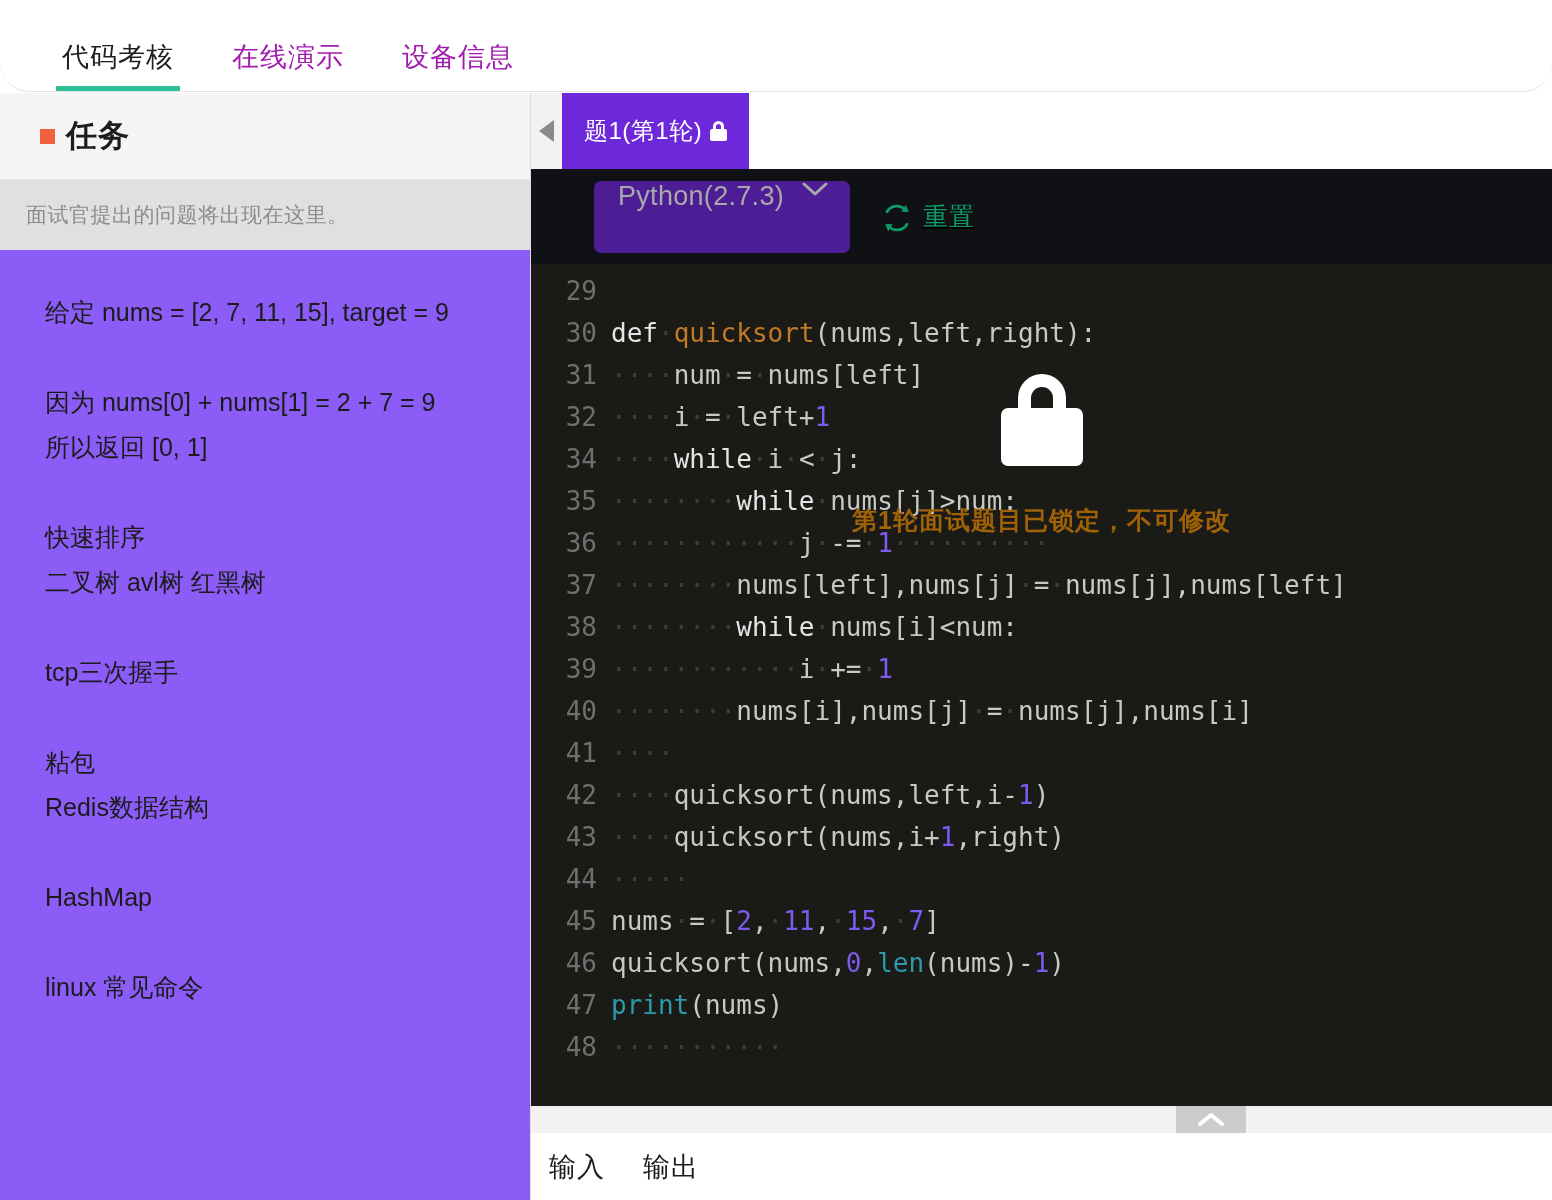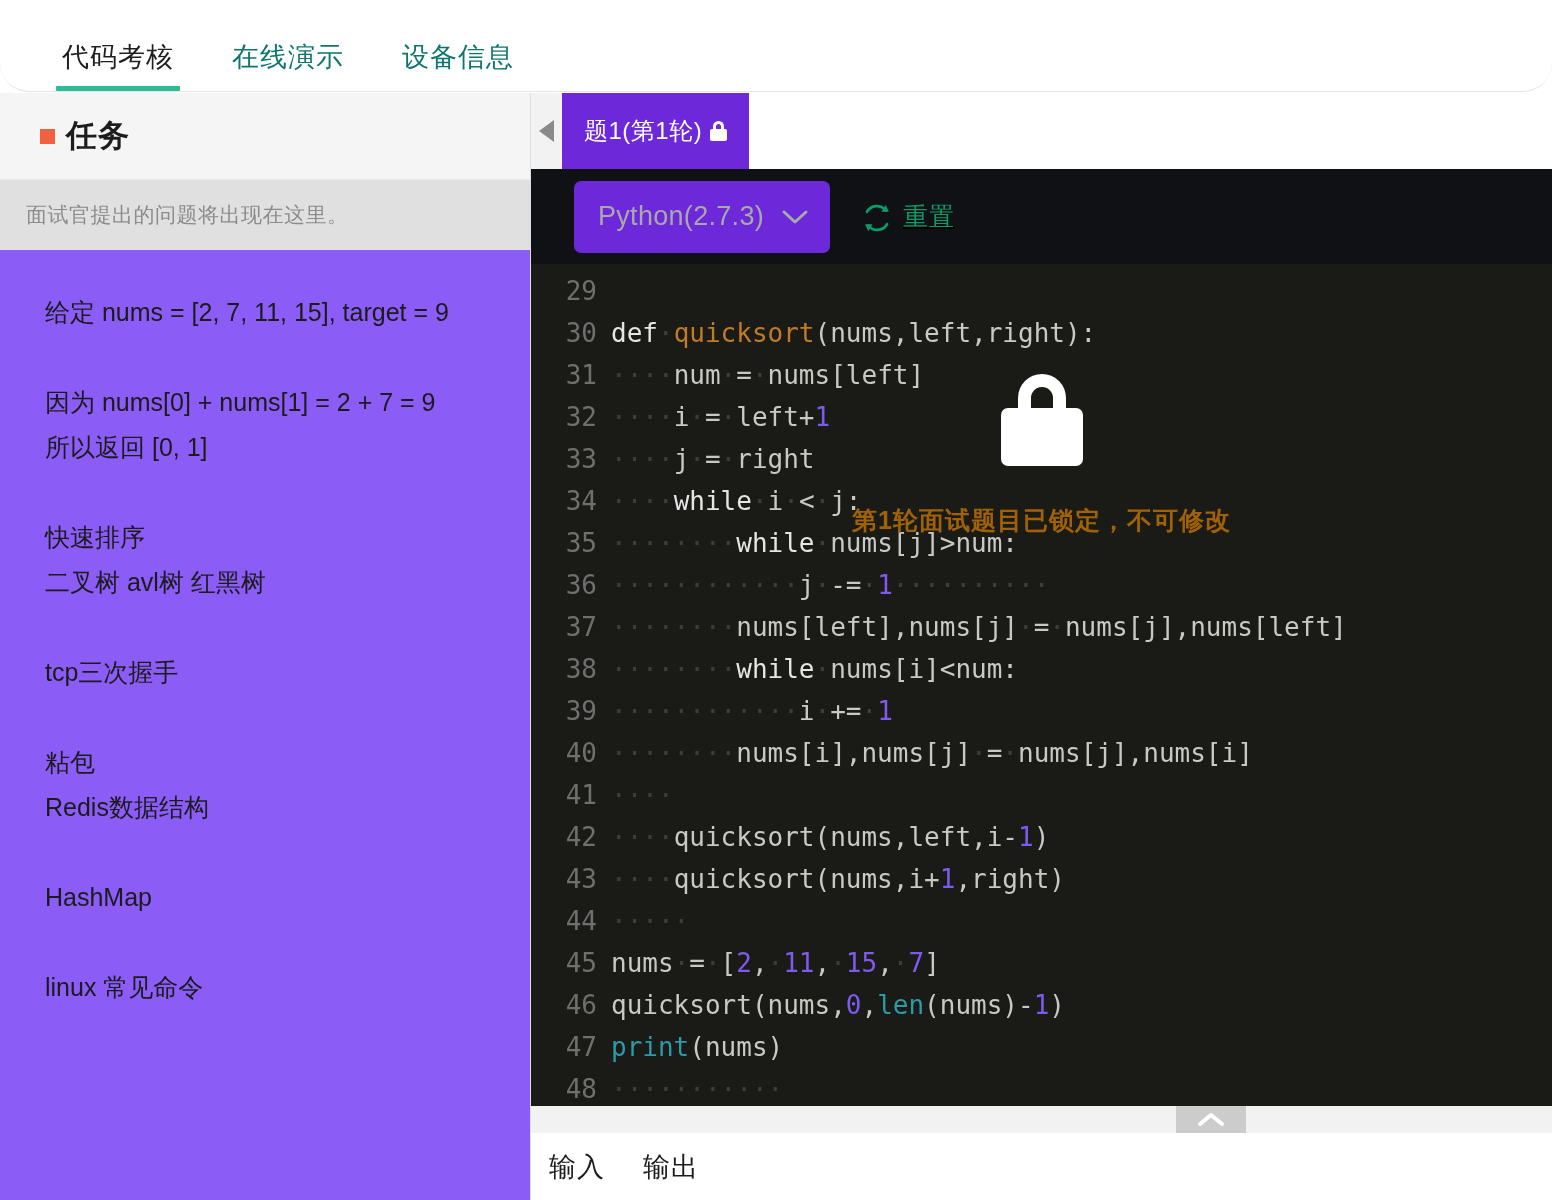--- a/index.html
+++ b/index.html
@@ -11,21 +11,21 @@
   }
   #app { position: relative; width: 1552px; height: 1200px; }
 
   
   .topbar {
     position: absolute; left: 0; top: 0; width: 1552px; height: 92px;
     background: #ffffff; border-bottom: 1px solid #e4e4e4;
     display: flex; align-items: flex-end; padding-left: 62px; border-radius: 29px;
   }
   .top-tab {
-    position: relative; font-size: 27px; color: #0f766e;
+    position: relative; font-size: 27px; color: #a21caf;
     padding: 0 0 20px 0; margin-right: 58px; cursor: pointer;
     letter-spacing: 1px; line-height: 1;
   }
   .top-tab.active { color: #1f1f1f; }
   .top-tab.active::after {
     content: ""; position: absolute; left: -6px; right: -6px; bottom: 0;
     height: 5px; background: #2dbd96; border-radius: 1px;
   }
 
   
@@ -81,23 +81,23 @@
   .lock-mini .body {
     position: absolute; left: 0; bottom: 0; width: 17px; height: 12px;
     background: #fff; border-radius: 2px;
   }
 
   .toolbar {
     height: 95px; background: #0f1115; display: flex; align-items: center;
     padding-left: 43px; gap: 32px;
   }
   .lang-select {
-    background: #6d28d9; border-radius: 7px; height: 72px;
-    display: flex; align-items: center; gap: 18px;
-    padding: 0 22px 0 24px; cursor: pointer;
+    background: #4c1d95; border-radius: 7px; height: 72px;
+    display: flex; gap: 18px;
+    padding: 0 22px 0 24px; cursor: pointer; margin-left: 20px;
   }
   .lang-select .label { font-size: 27px; color: #a9a9a9; letter-spacing: 0.3px; }
   .reset-btn {
     display: flex; align-items: flex-end; gap: 11px; cursor: pointer; text-decoration: underline;
   }
   .reset-btn .label { font-size: 25px; color: #0d9b68; letter-spacing: 1px; }
 
   
   .code-area {
     position: relative; height: 842px; background: #1a1a16;
@@ -218,21 +218,20 @@
         <span class="label">重置</span>
       </div>
     </div>
 
     <div class="code-area">
       <div id="code-lines">
           <div class="code-line"><span class="ln">29</span><span class="code-text"></span></div>
           <div class="code-line"><span class="ln">30</span><span class="code-text"><span class="tk-kw">def</span><span class="tk-ws">·</span><span class="tk-fn">quicksort</span><span class="code-text">(nums,left,right):</span></span></div>
           <div class="code-line"><span class="ln">31</span><span class="code-text"><span class="tk-ws">····</span><span class="code-text">num</span><span class="tk-ws">·</span><span class="code-text">=</span><span class="tk-ws">·</span><span class="code-text">nums[left]</span></span></div>
           <div class="code-line"><span class="ln">32</span><span class="code-text"><span class="tk-ws">····</span><span class="code-text">i</span><span class="tk-ws">·</span><span class="code-text">=</span><span class="tk-ws">·</span><span class="code-text">left+</span><span class="tk-num">1</span></span></div>
-          <div class="code-line"><span class="ln">33</span><span class="code-text"><span class="tk-ws">····</span><span class="code-text">j</span><span class="tk-ws">·</span><span class="code-text">=</span><span class="tk-ws">·</span><span class="code-text">right</span></span></div>
           <div class="code-line"><span class="ln">34</span><span class="code-text"><span class="tk-ws">····</span><span class="tk-kw">while</span><span class="tk-ws">·</span><span class="code-text">i</span><span class="tk-ws">·</span><span class="code-text">&lt;</span><span class="tk-ws">·</span><span class="code-text">j:</span></span></div>
           <div class="code-line"><span class="ln">35</span><span class="code-text"><span class="tk-ws">········</span><span class="tk-kw">while</span><span class="tk-ws">·</span><span class="code-text">nums[j]&gt;num:</span></span></div>
           <div class="code-line"><span class="ln">36</span><span class="code-text"><span class="tk-ws">············</span><span class="code-text">j</span><span class="tk-ws">·</span><span class="code-text">-=</span><span class="tk-ws">·</span><span class="tk-num">1</span><span class="tk-ws">··········</span></span></div>
           <div class="code-line"><span class="ln">37</span><span class="code-text"><span class="tk-ws">········</span><span class="code-text">nums[left],nums[j]</span><span class="tk-ws">·</span><span class="code-text">=</span><span class="tk-ws">·</span><span class="code-text">nums[j],nums[left]</span></span></div>
           <div class="code-line"><span class="ln">38</span><span class="code-text"><span class="tk-ws">········</span><span class="tk-kw">while</span><span class="tk-ws">·</span><span class="code-text">nums[i]&lt;num:</span></span></div>
           <div class="code-line"><span class="ln">39</span><span class="code-text"><span class="tk-ws">············</span><span class="code-text">i</span><span class="tk-ws">·</span><span class="code-text">+=</span><span class="tk-ws">·</span><span class="tk-num">1</span></span></div>
           <div class="code-line"><span class="ln">40</span><span class="code-text"><span class="tk-ws">········</span><span class="code-text">nums[i],nums[j]</span><span class="tk-ws">·</span><span class="code-text">=</span><span class="tk-ws">·</span><span class="code-text">nums[j],nums[i]</span></span></div>
           <div class="code-line"><span class="ln">41</span><span class="code-text"><span class="tk-ws">····</span></span></div>
           <div class="code-line"><span class="ln">42</span><span class="code-text"><span class="tk-ws">····</span><span class="code-text">quicksort(nums,left,i-</span><span class="tk-num">1</span><span class="code-text">)</span></span></div>
           <div class="code-line"><span class="ln">43</span><span class="code-text"><span class="tk-ws">····</span><span class="code-text">quicksort(nums,i+</span><span class="tk-num">1</span><span class="code-text">,right)</span></span></div>

